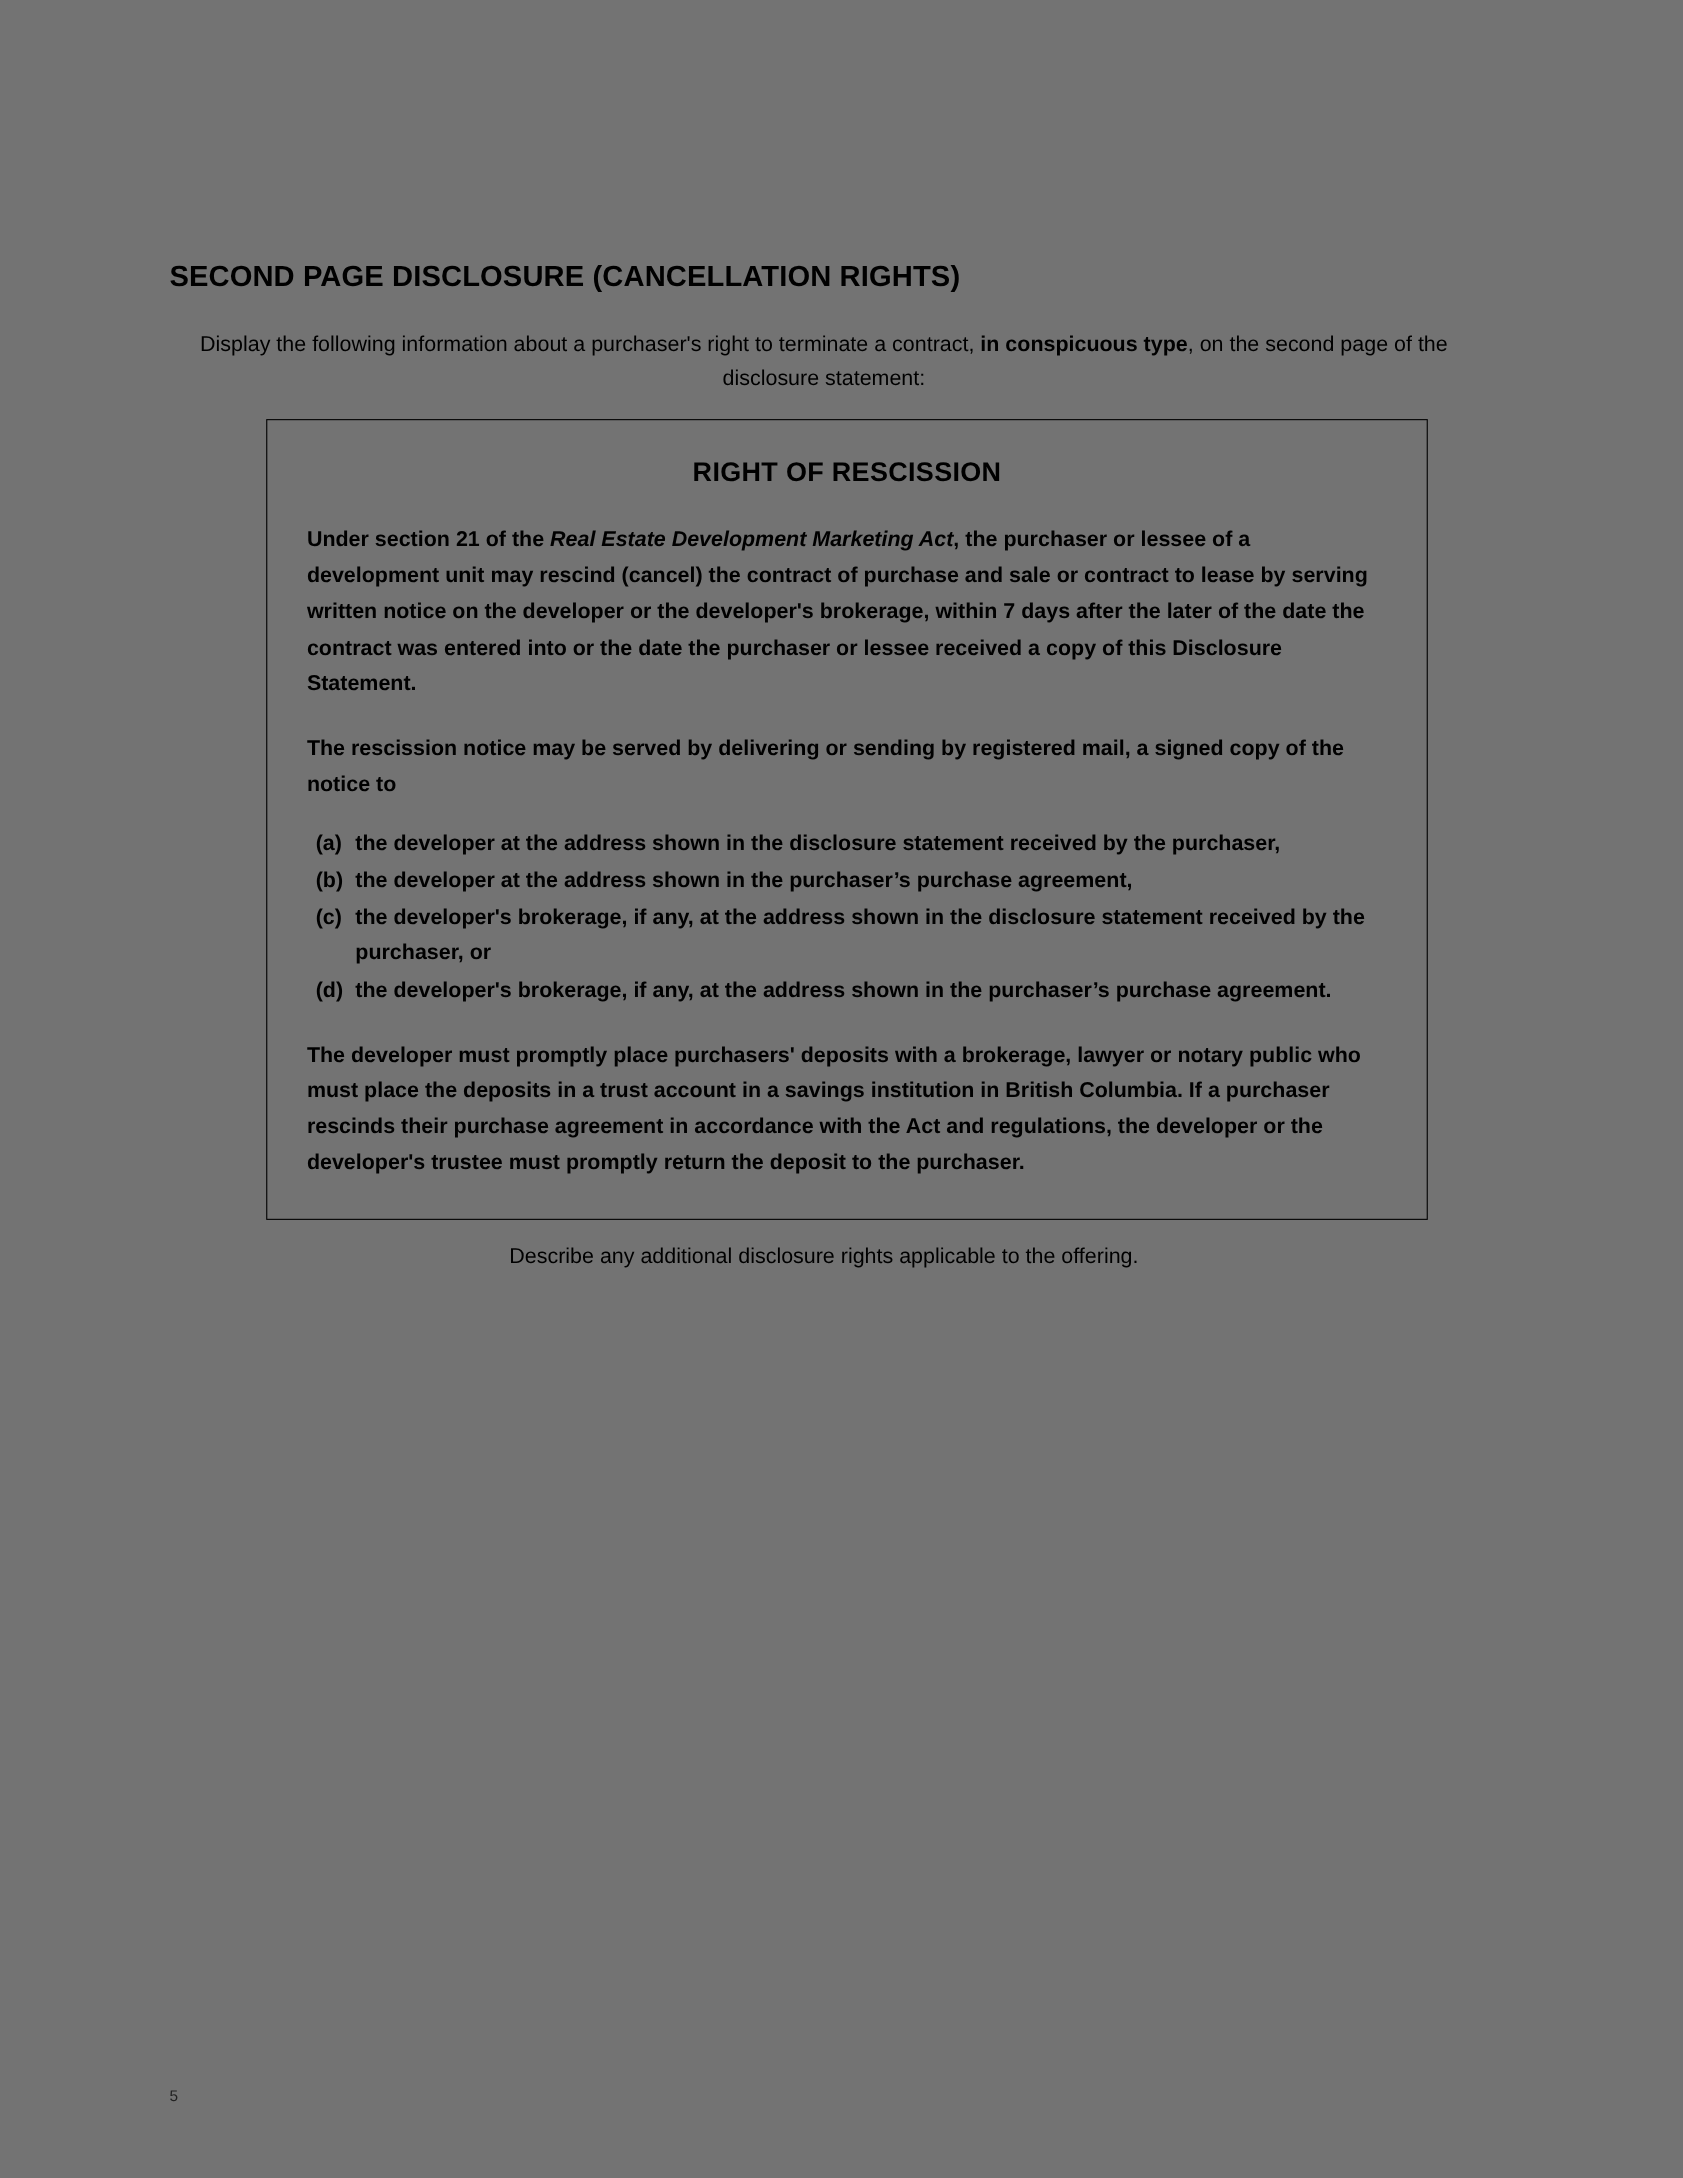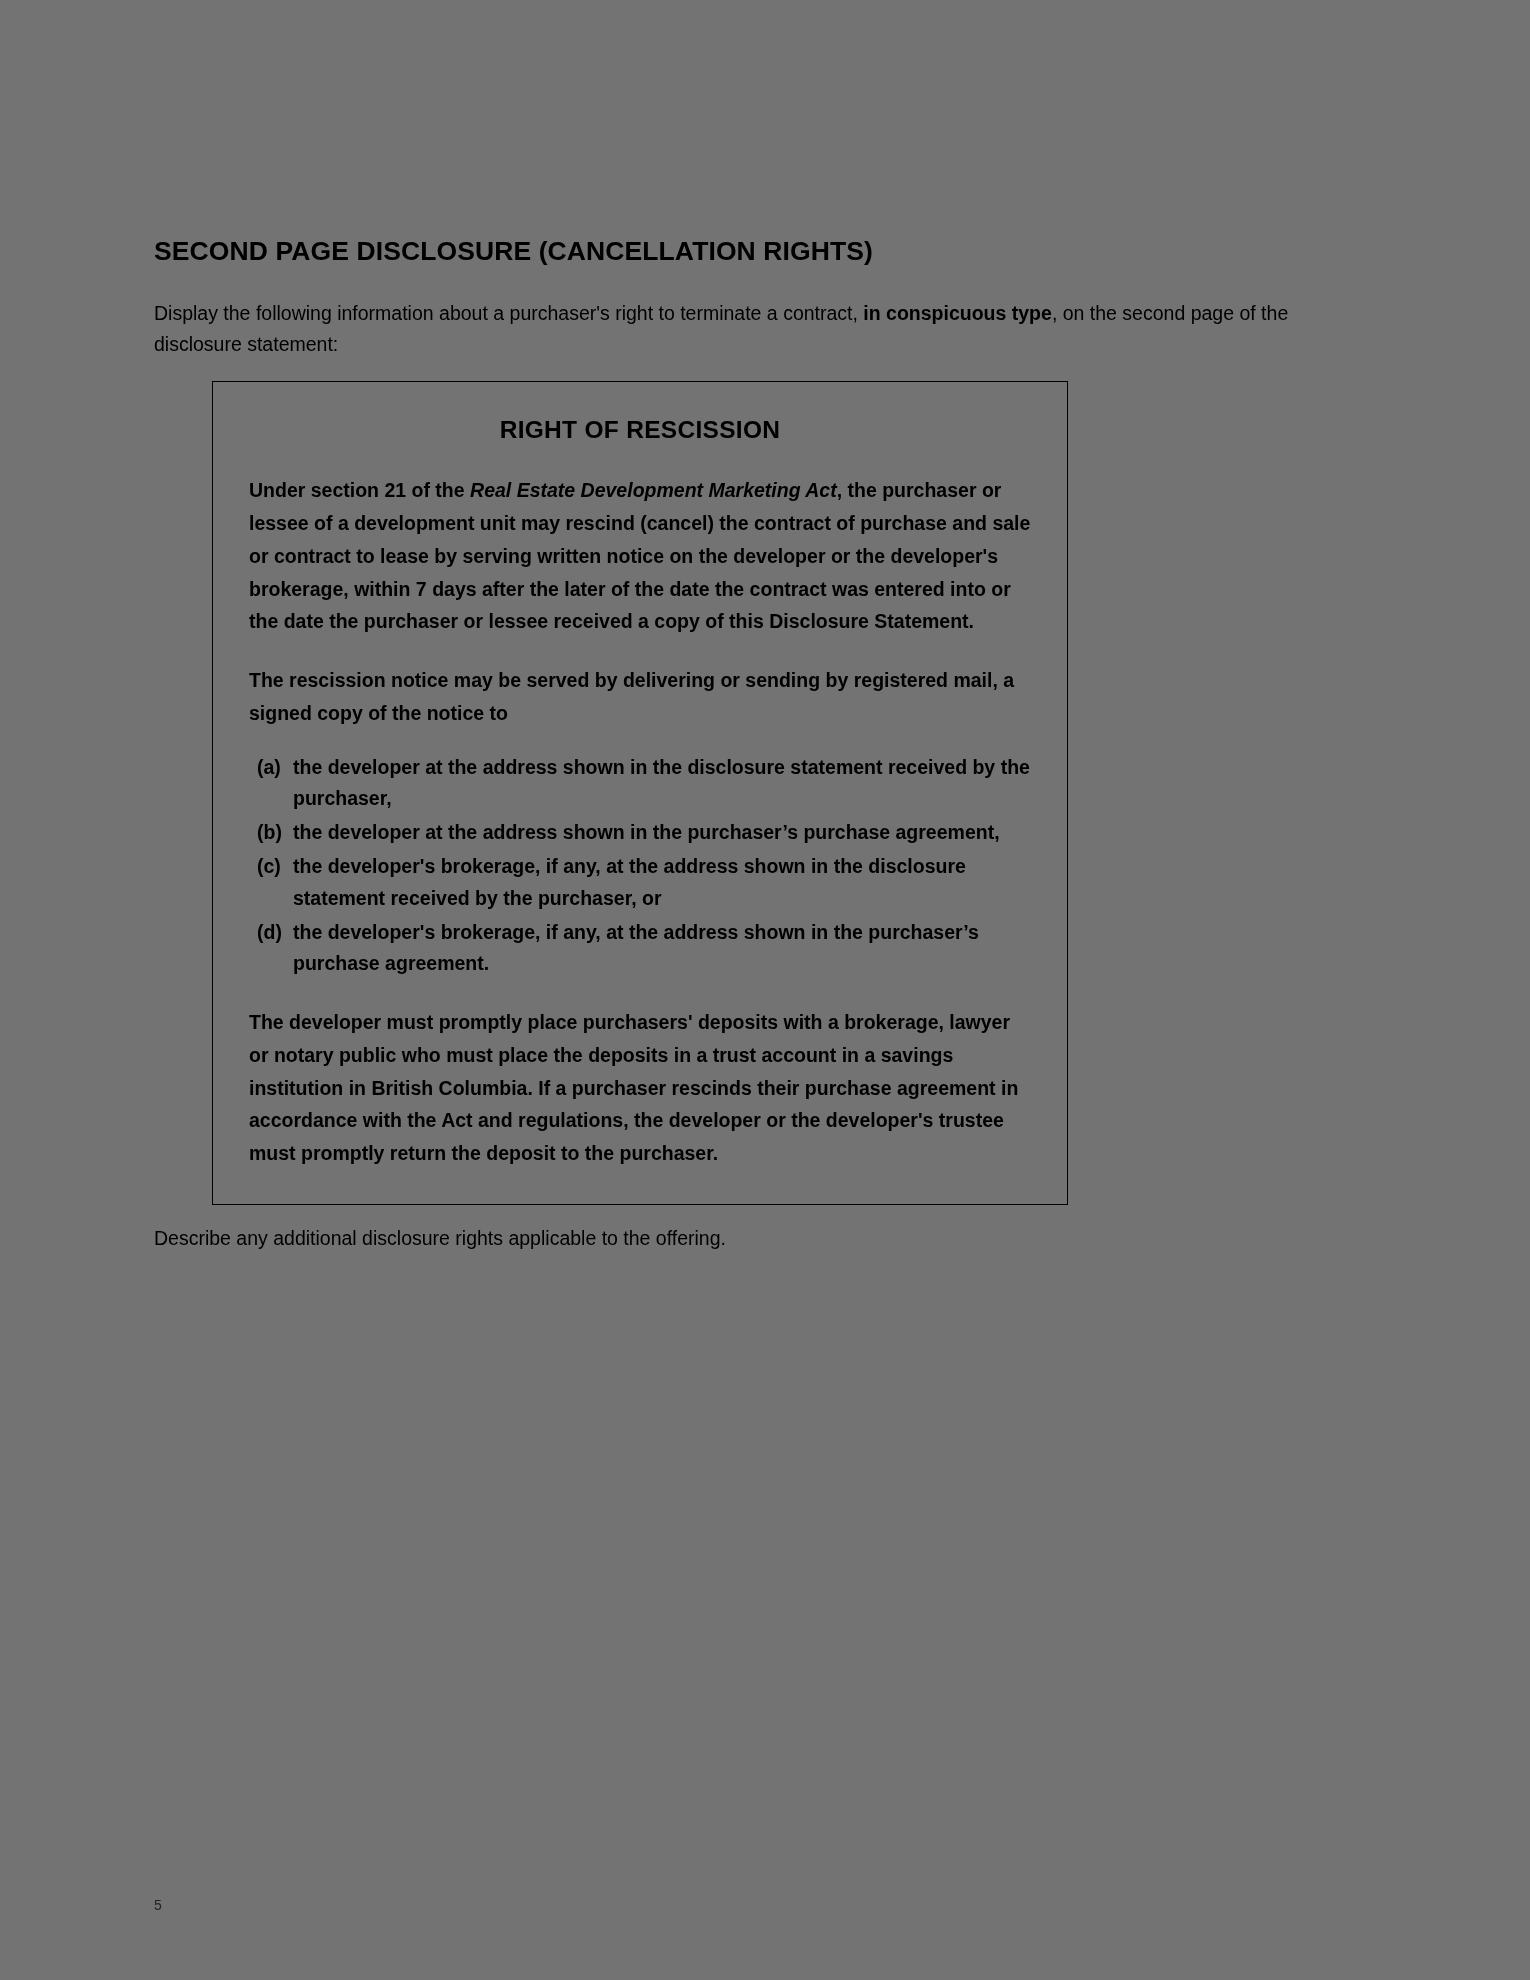--- a/index.html
+++ b/index.html
@@ -33,28 +33,28 @@
     font-weight: bold;
     letter-spacing: 0.1px;
     margin: 0 0 30px 0;
     line-height: 1.2;
   }
 
   p.body-text {
     font-size: 19.5px;
     line-height: 1.58;
     margin: 0 0 22px 0;
-    text-align: left;
+    text-align: center;
   }
 
   .rescission-box {
     border: 1.5px solid #000;
     box-sizing: border-box;
-    margin: 16px 0 18px 58px;
-    width: 856px;
+    margin: 16px 0 18px 88px;
+    width: 1056px;
     padding: 26px 36px 34px 36px;
   }
 
   h2.box-title {
     font-size: 24.5px;
     font-weight: bold;
     text-align: center;
     margin: 8px 0 30px 0;
     letter-spacing: 0.3px;
   }

